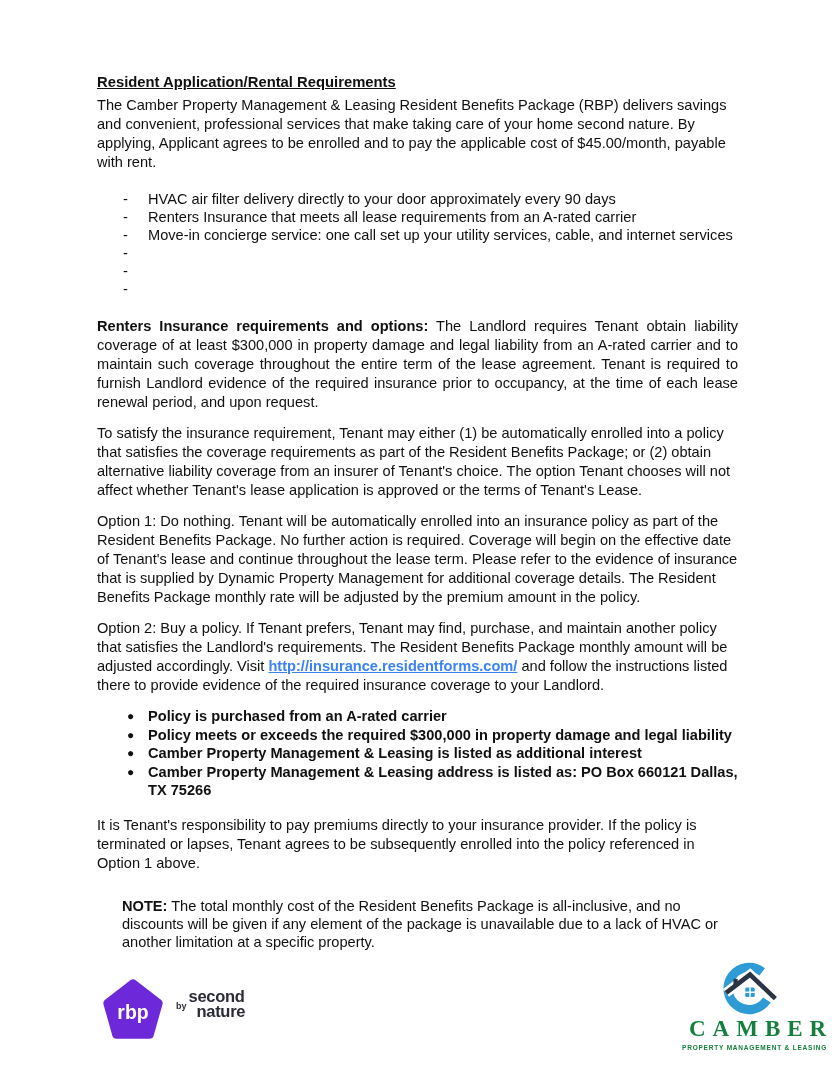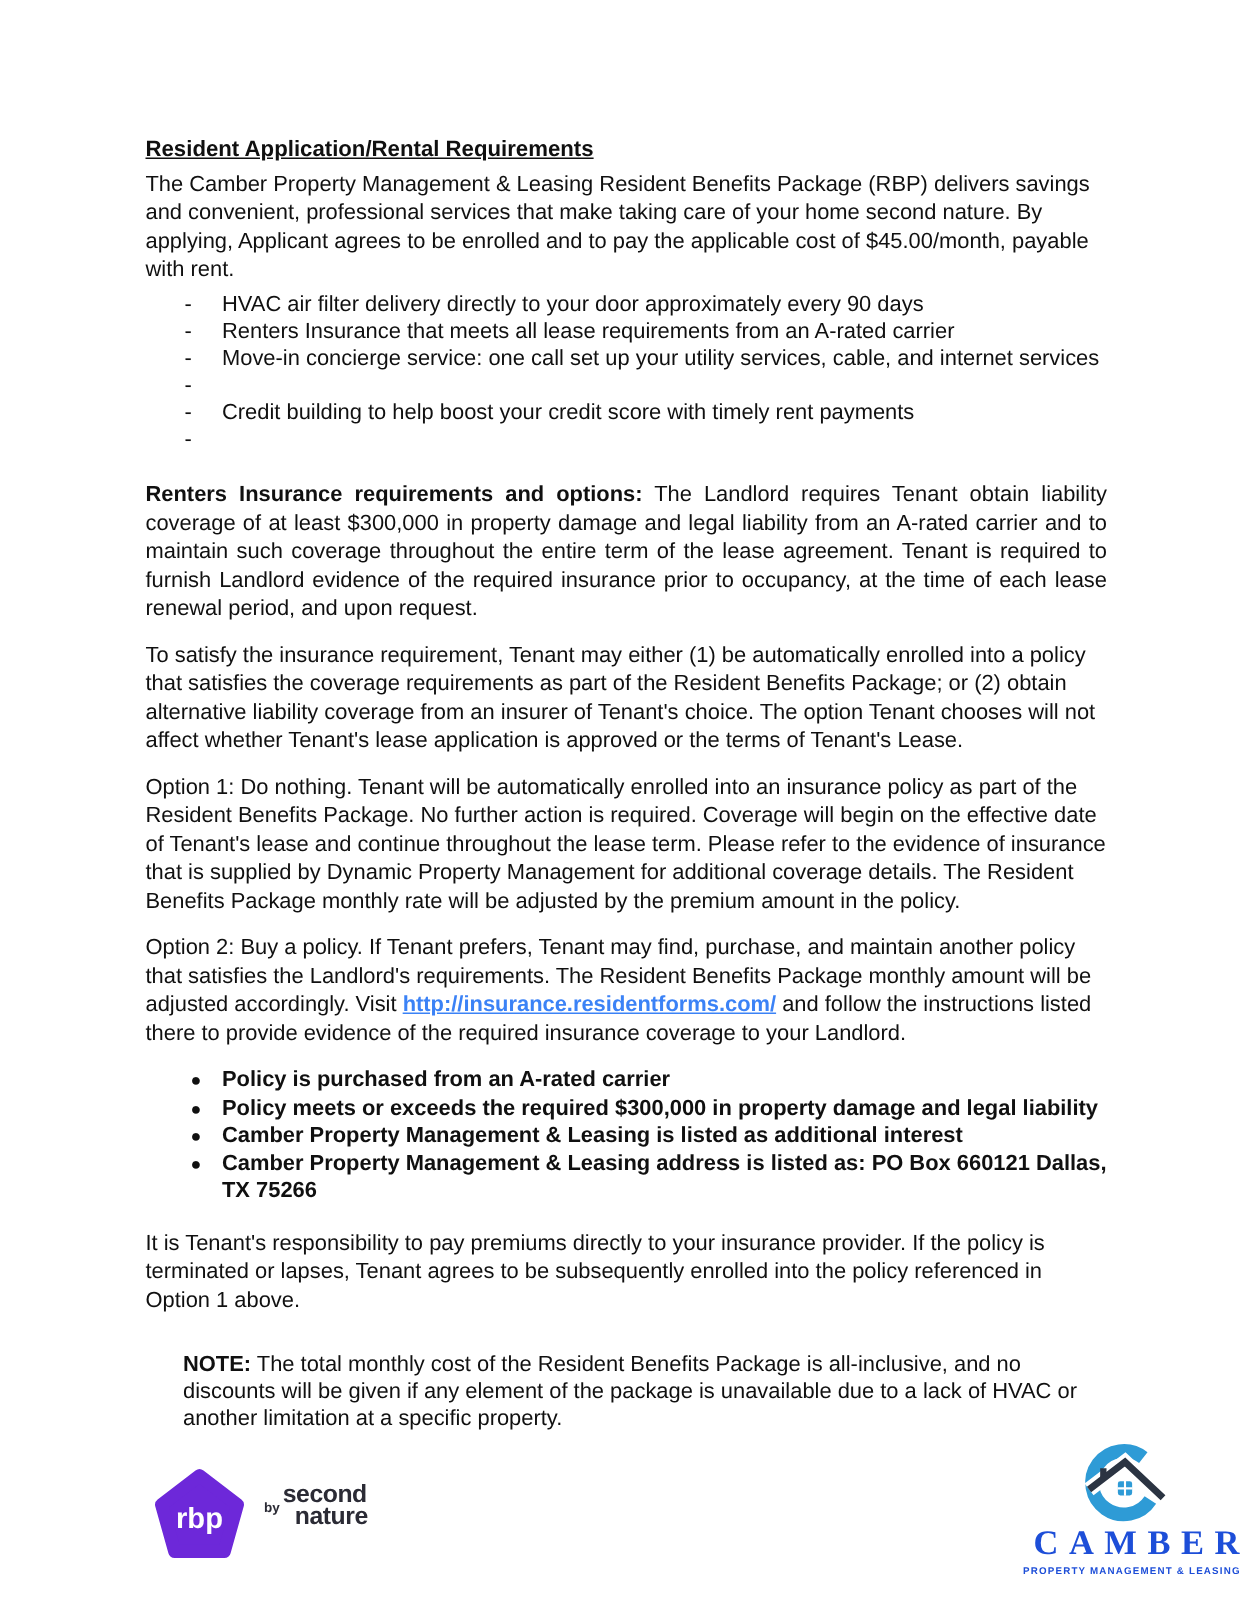--- a/index.html
+++ b/index.html
@@ -1,48 +1,48 @@
 <!DOCTYPE html>
 <html><head>
 <meta charset="utf-8">
 <style>
   html,body{margin:0;padding:0;}
   body{
     width:835px;height:1080px;position:relative;background:#ffffff;
     font-family:"Liberation Sans", sans-serif;color:#101010;overflow:hidden;
   }
   .content{
-    position:absolute;left:97px;top:91px;width:641px;
+    position:absolute;left:97px;top:73px;width:641px;
     font-size:14.6px;line-height:19px;
   }
   .doc-title{
     font-size:14.8px;font-weight:bold;text-decoration:underline;
     margin:0 0 4px 0;line-height:19px;
   }
   p{margin:0 0 12px 0;}
-  p.sp-lg{margin-bottom:4px;}
+  p.sp-lg{margin-bottom:18px;}
   p.sp-md{margin-bottom:14px;}
   .dash-list{margin:0 0 19px 0;padding:0;list-style:none;}
   .dash-list li{display:flex;line-height:18px;}
   .dash-list .dash{width:25px;padding-left:26px;flex:none;}
   .bullet-list{margin:0 0 16px 0;padding:0;list-style:none;font-weight:bold;}
   .bullet-list li{display:flex;line-height:18.5px;}
   .bullet-list .dot{width:21px;padding-left:30px;flex:none;font-size:12px;}
   .justified{text-align:justify;}
   b{font-weight:bold;}
   .doc-link{color:#3b82f6;font-weight:bold;text-decoration:underline;cursor:pointer;}
   .note-para{margin-left:25px;line-height:18px;margin-top:24px;}
   
   .rbp-logo{position:absolute;left:99px;top:976px;display:flex;align-items:flex-start;}
   .rbp-mark{width:68px;height:68px;flex:none;}
   .sn-text{margin-left:9px;margin-top:13px;color:#2b2b35;font-weight:bold;}
   .sn-by{font-size:9px;vertical-align:8px;margin-right:2px;font-weight:bold;}
   .sn-lines{display:inline-block;font-size:16.5px;line-height:14.5px;letter-spacing:-0.3px;}
   .sn-line2{margin-left:8px;}
-  .camber{position:absolute;left:682px;top:957px;width:136px;text-align:center;color:#1d4ed8;}
+  .camber{position:absolute;left:682px;top:957px;width:136px;text-align:center;color:#15803d;}
   .camber-mark{width:72px;height:62px;display:block;margin:0 auto 0 auto;}
   .camber-name{
     font-family:"Liberation Serif", serif;font-weight:bold;font-size:23px;
     letter-spacing:7px;padding-left:7px;line-height:24px;margin-top:-2px;
   }
   .camber-tagline{
     font-size:6.5px;font-weight:bold;letter-spacing:0.8px;margin-top:3px;white-space:nowrap;
   }
 </style>
 </head>
@@ -66,21 +66,20 @@
       </li>
     <li>
         <span class="dash">-</span>
         <span>Move-in concierge service: one call set up your utility services, cable, and internet services</span>
       </li>
     <li>
         <span class="dash">-</span>
       </li>
     <li>
         <span class="dash">-</span>
-        <span>Credit building to help boost your credit score with timely rent payments</span>
       </li>
     <li>
         <span class="dash">-</span>
       </li>
   </ul>
 
   <p class="justified"><b>Renters Insurance requirements and options:</b><span> The Landlord requires Tenant obtain liability coverage of at least $300,000 in property damage and legal liability from an A-rated carrier and to maintain such coverage throughout the entire term of the lease agreement. Tenant is required to furnish Landlord evidence of the required insurance prior to occupancy, at the time of each lease renewal period, and upon request.</span></p>
 
   <p>To satisfy the insurance requirement, Tenant may either (1) be automatically enrolled into a policy that satisfies the coverage requirements as part of the Resident Benefits Package; or (2) obtain alternative liability coverage from an insurer of Tenant's choice. The option Tenant chooses will not affect whether Tenant's lease application is approved or the terms of Tenant's Lease.</p>
 

